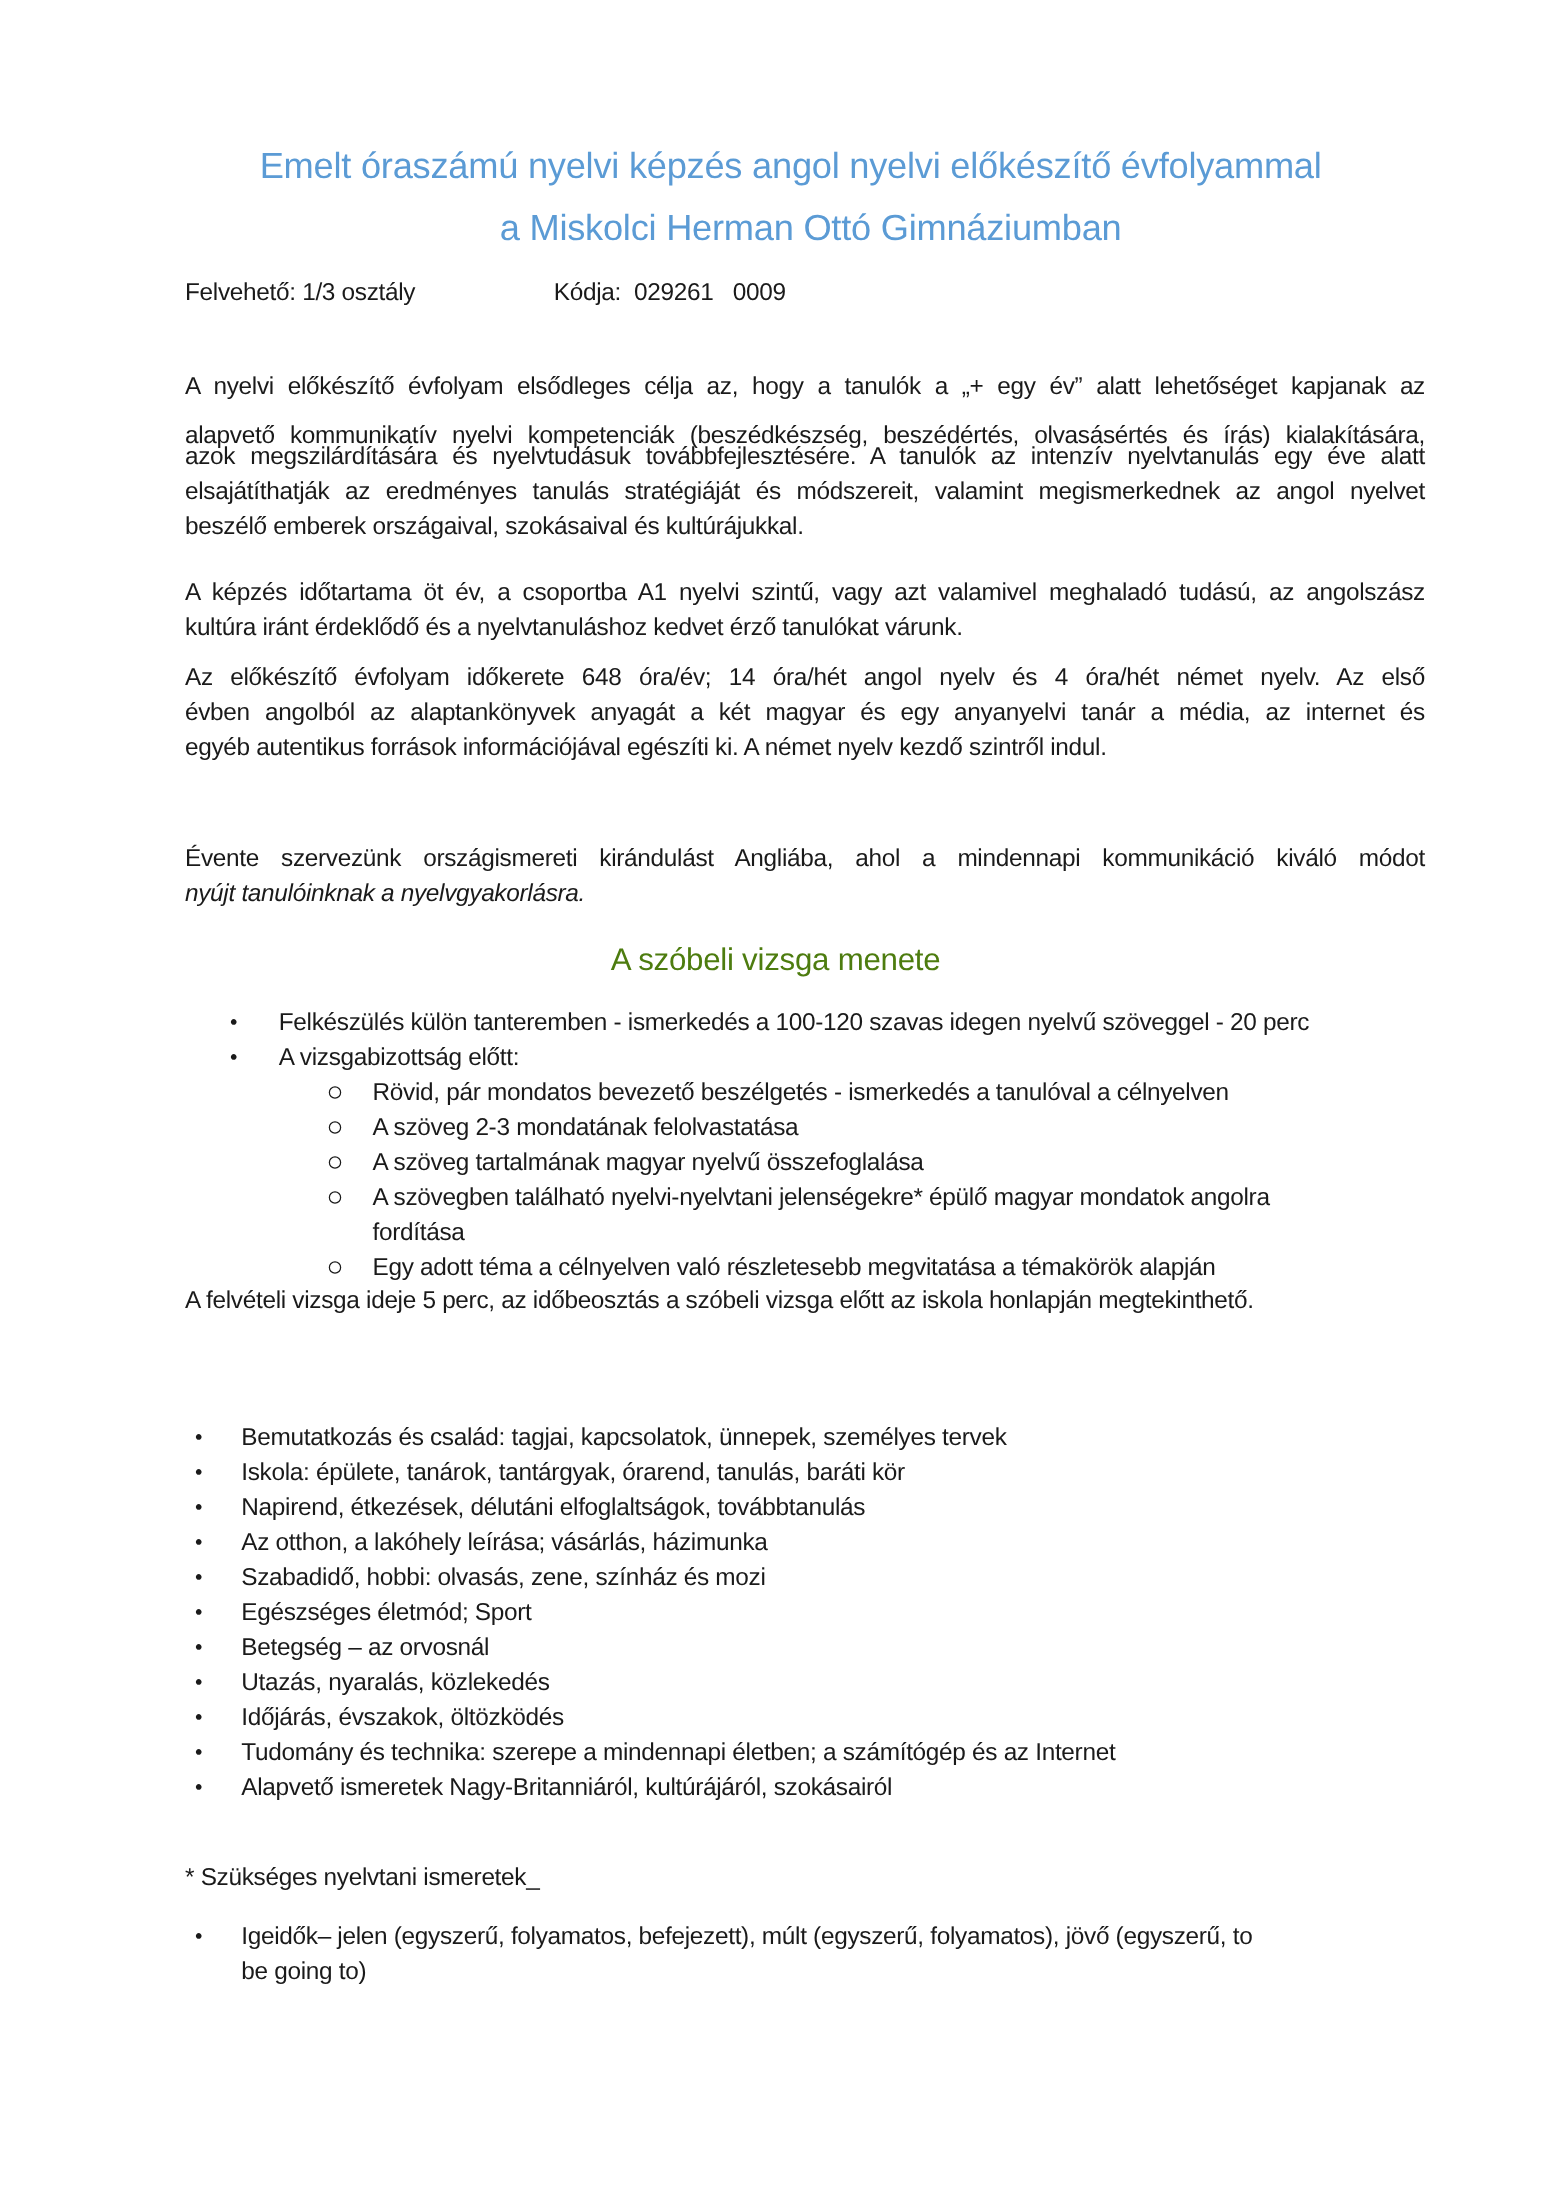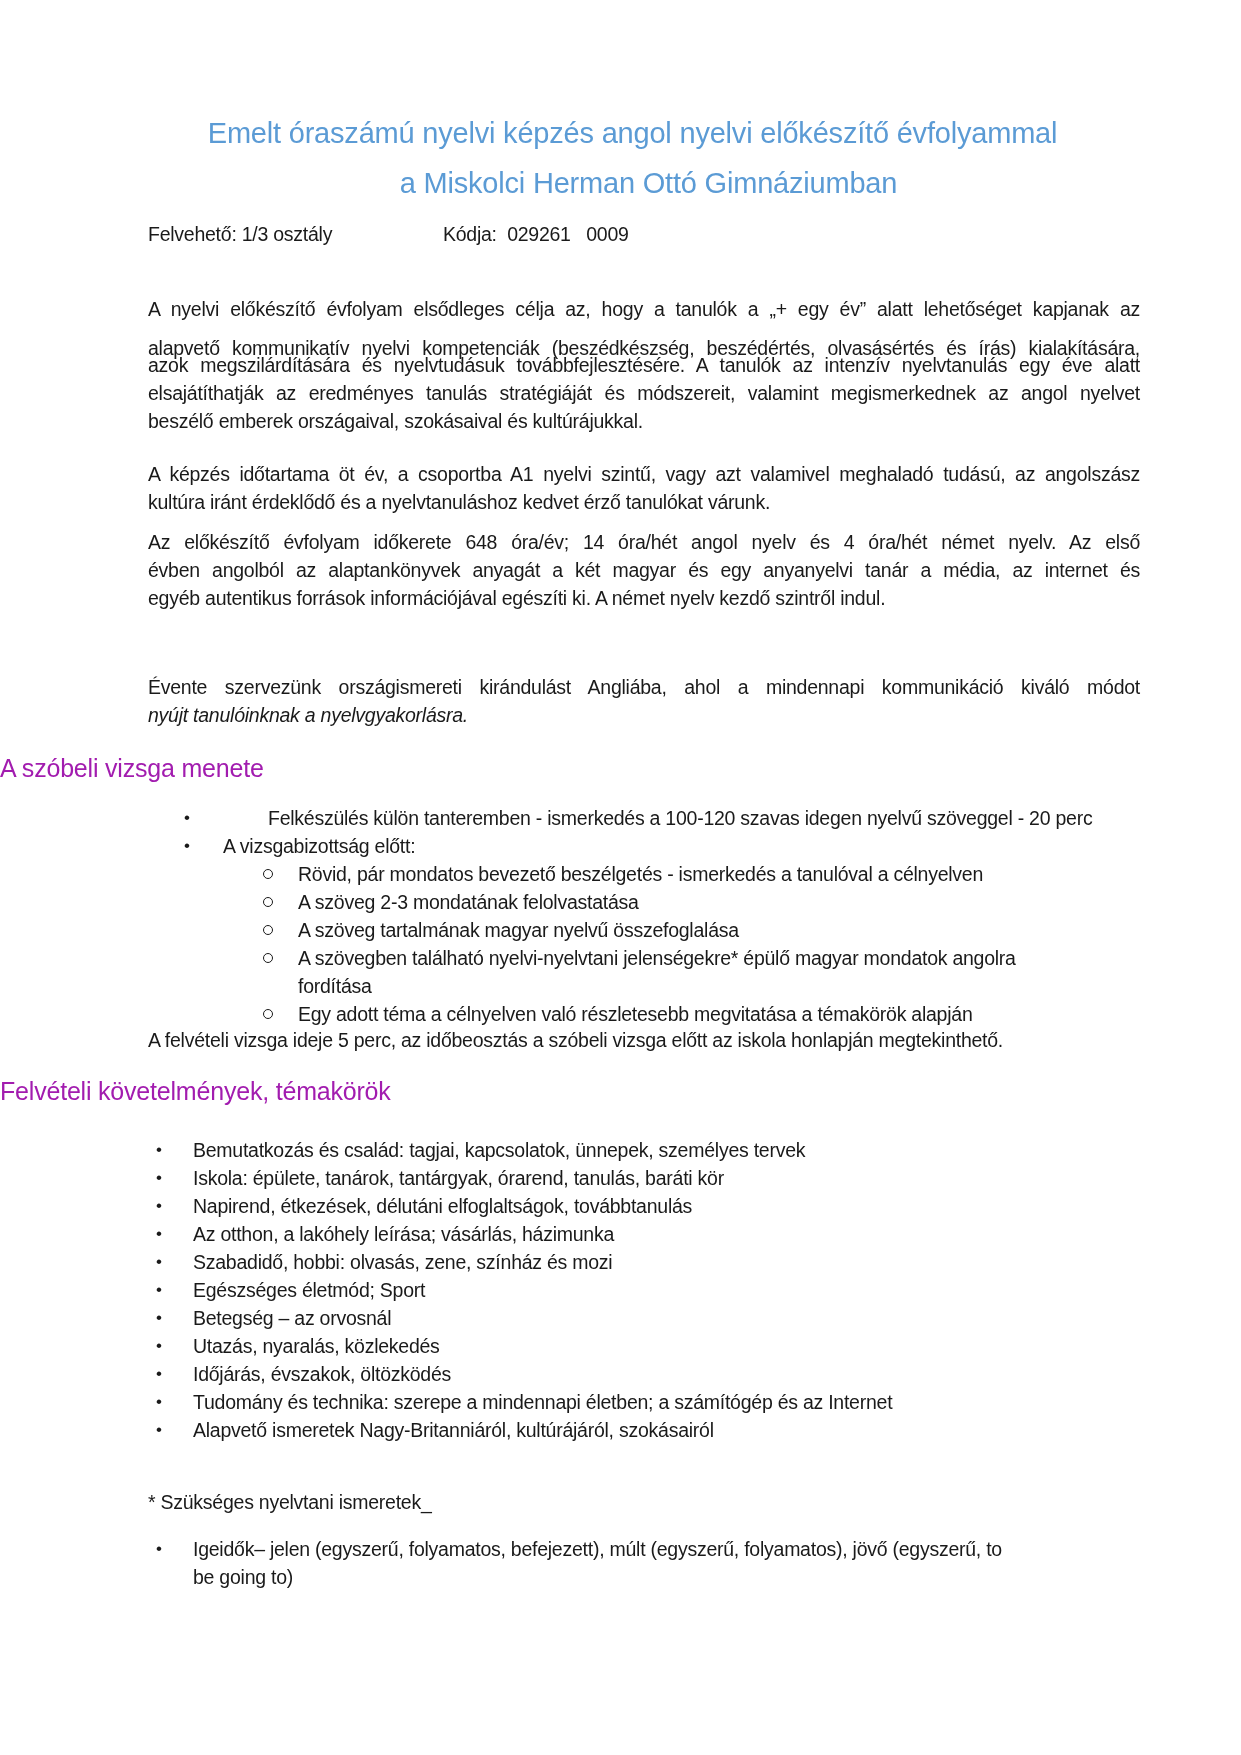--- a/index.html
+++ b/index.html
@@ -28,21 +28,22 @@
       left: 0; width: 1241px;
       text-align: center;
       color: #5b9bd5;
       font-size: 29px;
       line-height: 34px;
       letter-spacing: -0.2px;
     }
     .heading {
       position: absolute;
       left: 0; width: 1241px;
-      color: #a21caf;
+      text-align: center;
+      color: #4d7c0f;
       font-size: 25px;
       line-height: 30px;
       letter-spacing: -0.2px;
     }
     .body-text {
       font-size: 19.5px;
       line-height: 28px;
       letter-spacing: -0.25px;
     }
     .line {
@@ -104,21 +105,21 @@
   <div>
     <div class="just-line body-text" style="top:673px;">Évente szervezünk országismereti kirándulást Angliába, ahol a mindennapi kommunikáció kiváló módot</div>
     <div class="line body-text" style="left:148px; top:701px;font-style:italic;">nyújt tanulóinknak a nyelvgyakorlásra.</div>
   </div>
 
   <div class="heading" style="top:753px;">A szóbeli vizsga menete</div>
 
   <div>
     <div>
       <span class="bullet" style="left:184px; top:804px;">•</span>
-      <span class="line body-text" style="left:223px; top:804px;margin-left:45px;">Felkészülés külön tanteremben - ismerkedés a 100-120 szavas idegen nyelvű szöveggel - 20 perc</span>
+      <span class="line body-text" style="left:223px; top:804px;">Felkészülés külön tanteremben - ismerkedés a 100-120 szavas idegen nyelvű szöveggel - 20 perc</span>
     </div>
     <div>
       <span class="bullet" style="left:184px; top:832px;">•</span>
       <span class="line body-text" style="left:223px; top:832px;">A vizsgabizottság előtt:</span>
     </div>
 
     <div>
       <div>
         <span class="circle-bullet" style="left:263px; top:869px;"></span>
         <span class="line body-text" style="left:298px; top:860px;">Rövid, pár mondatos bevezető beszélgetés - ismerkedés a tanulóval a célnyelven</span>
@@ -138,21 +139,20 @@
       </div>
       <div>
         <span class="circle-bullet" style="left:263px; top:1009px;"></span>
         <span class="line body-text" style="left:298px; top:1000px;">Egy adott téma a célnyelven való részletesebb megvitatása a témakörök alapján</span>
       </div>
     </div>
   </div>
 
   <div class="line body-text" style="left:148px; top:1026px;">A felvételi vizsga ideje 5 perc, az időbeosztás a szóbeli vizsga előtt az iskola honlapján megtekinthető.</div>
 
-  <div class="heading" style="top:1076px;">Felvételi követelmények, témakörök</div>
 
   <div>
     <div>
       <span class="bullet" style="left:156px; top:1136px;">•</span>
       <span class="line body-text" style="left:193px; top:1136px;">Bemutatkozás és család: tagjai, kapcsolatok, ünnepek, személyes tervek</span>
     </div>
     <div>
       <span class="bullet" style="left:156px; top:1164px;">•</span>
       <span class="line body-text" style="left:193px; top:1164px;">Iskola: épülete, tanárok, tantárgyak, órarend, tanulás, baráti kör</span>
     </div>

